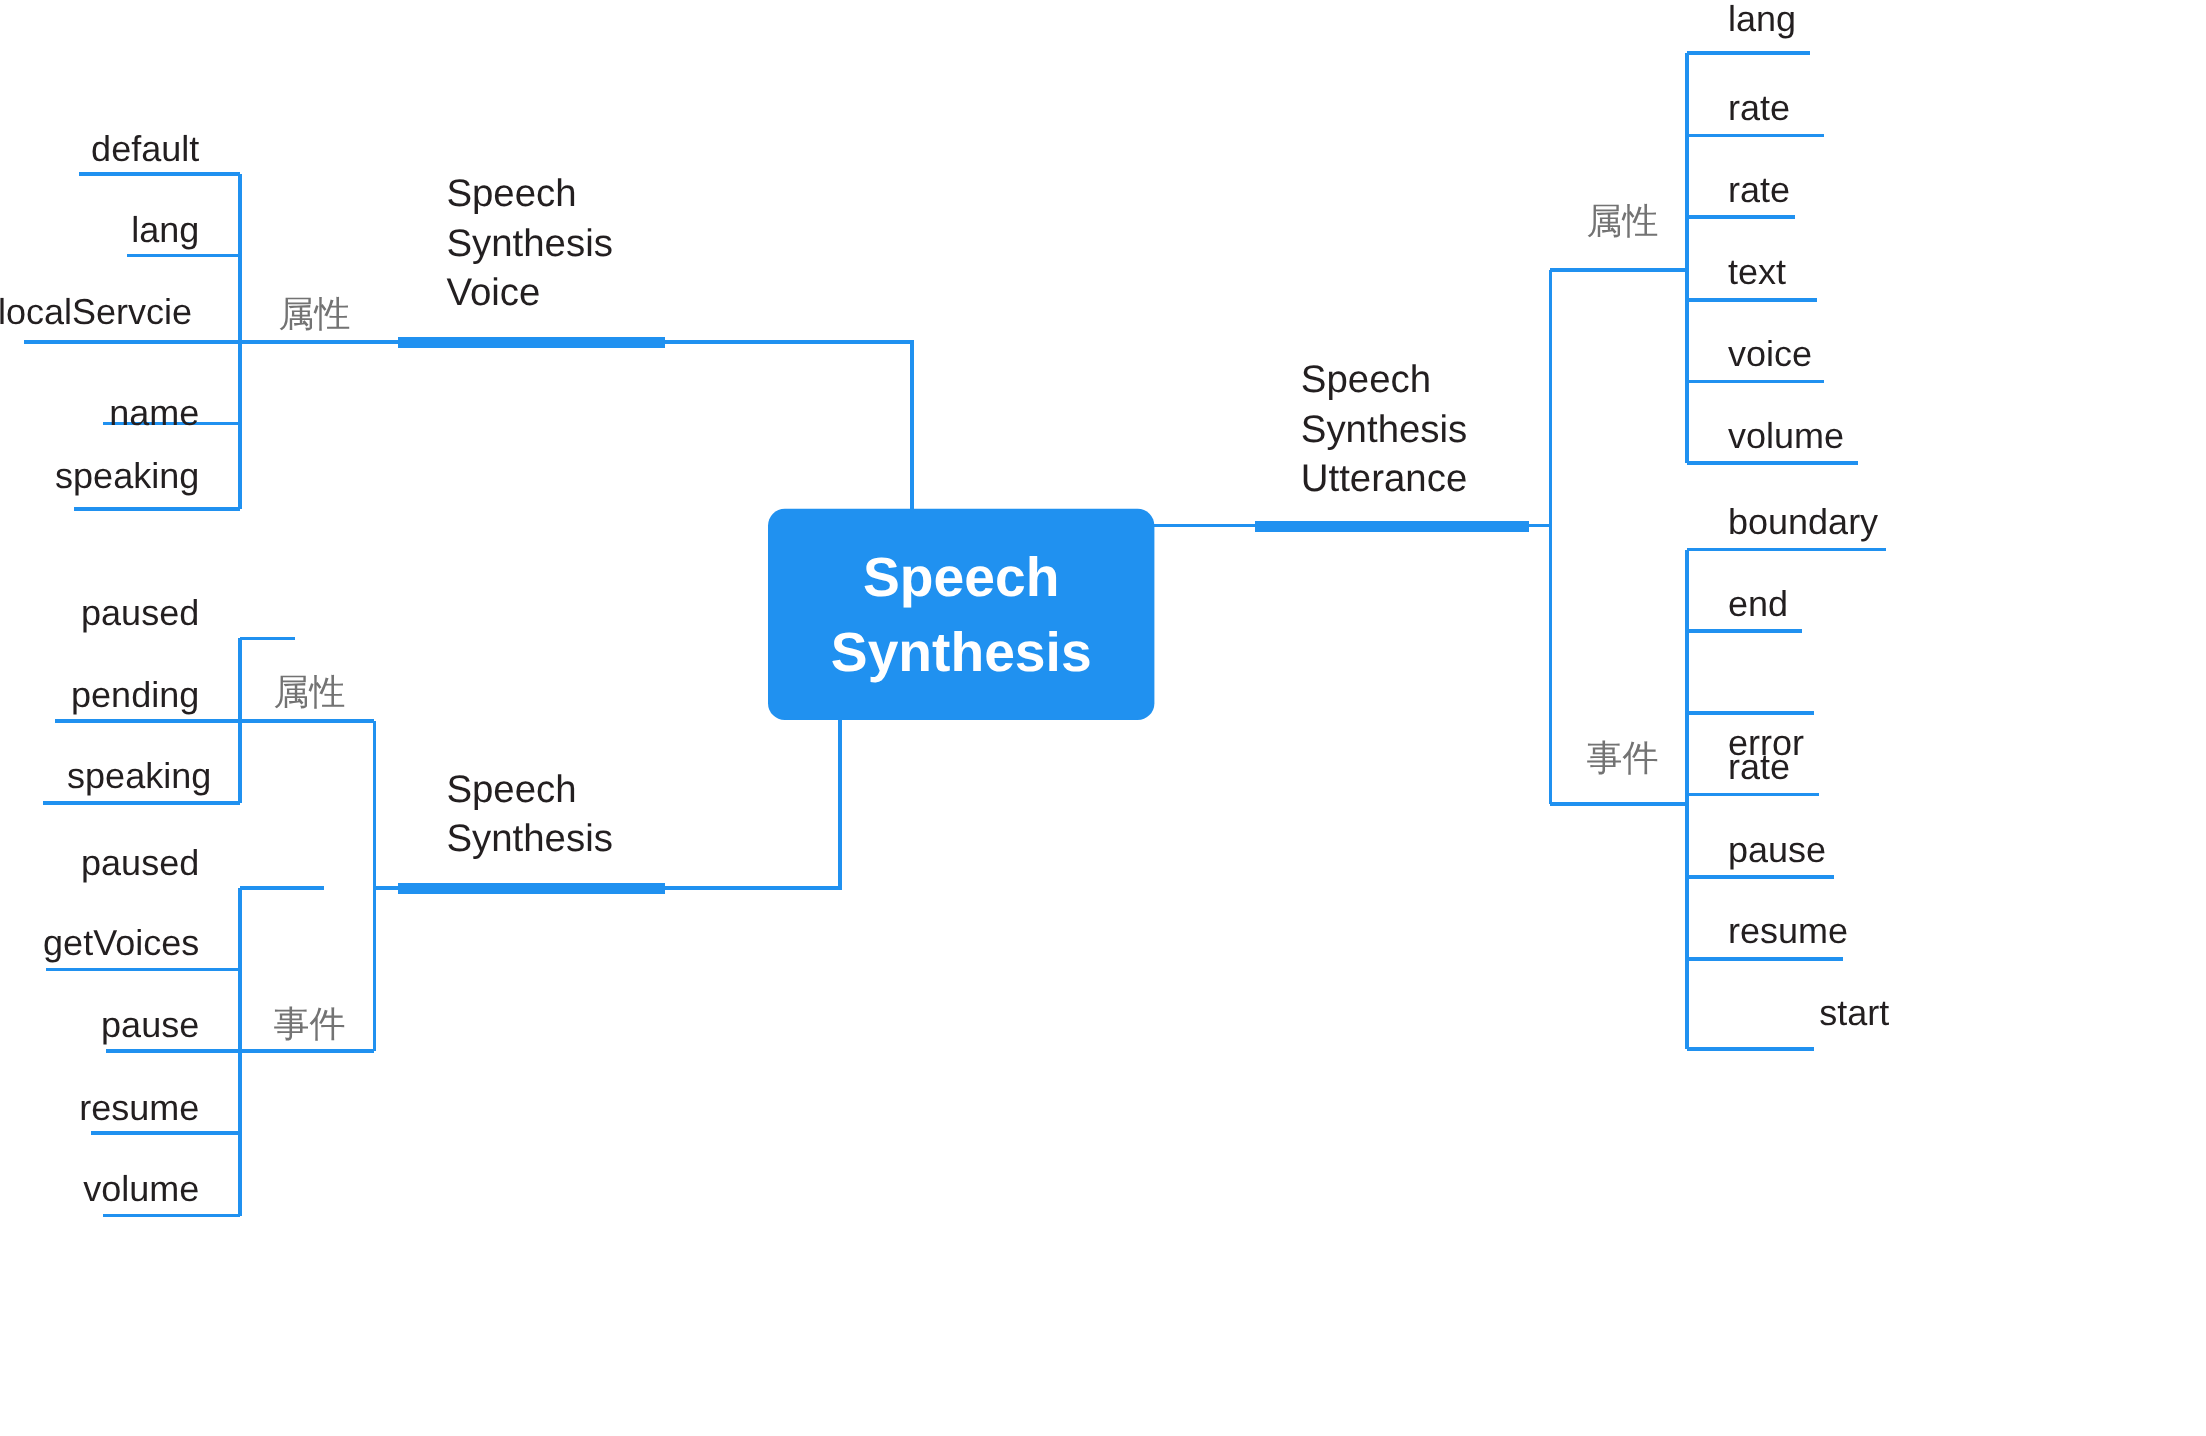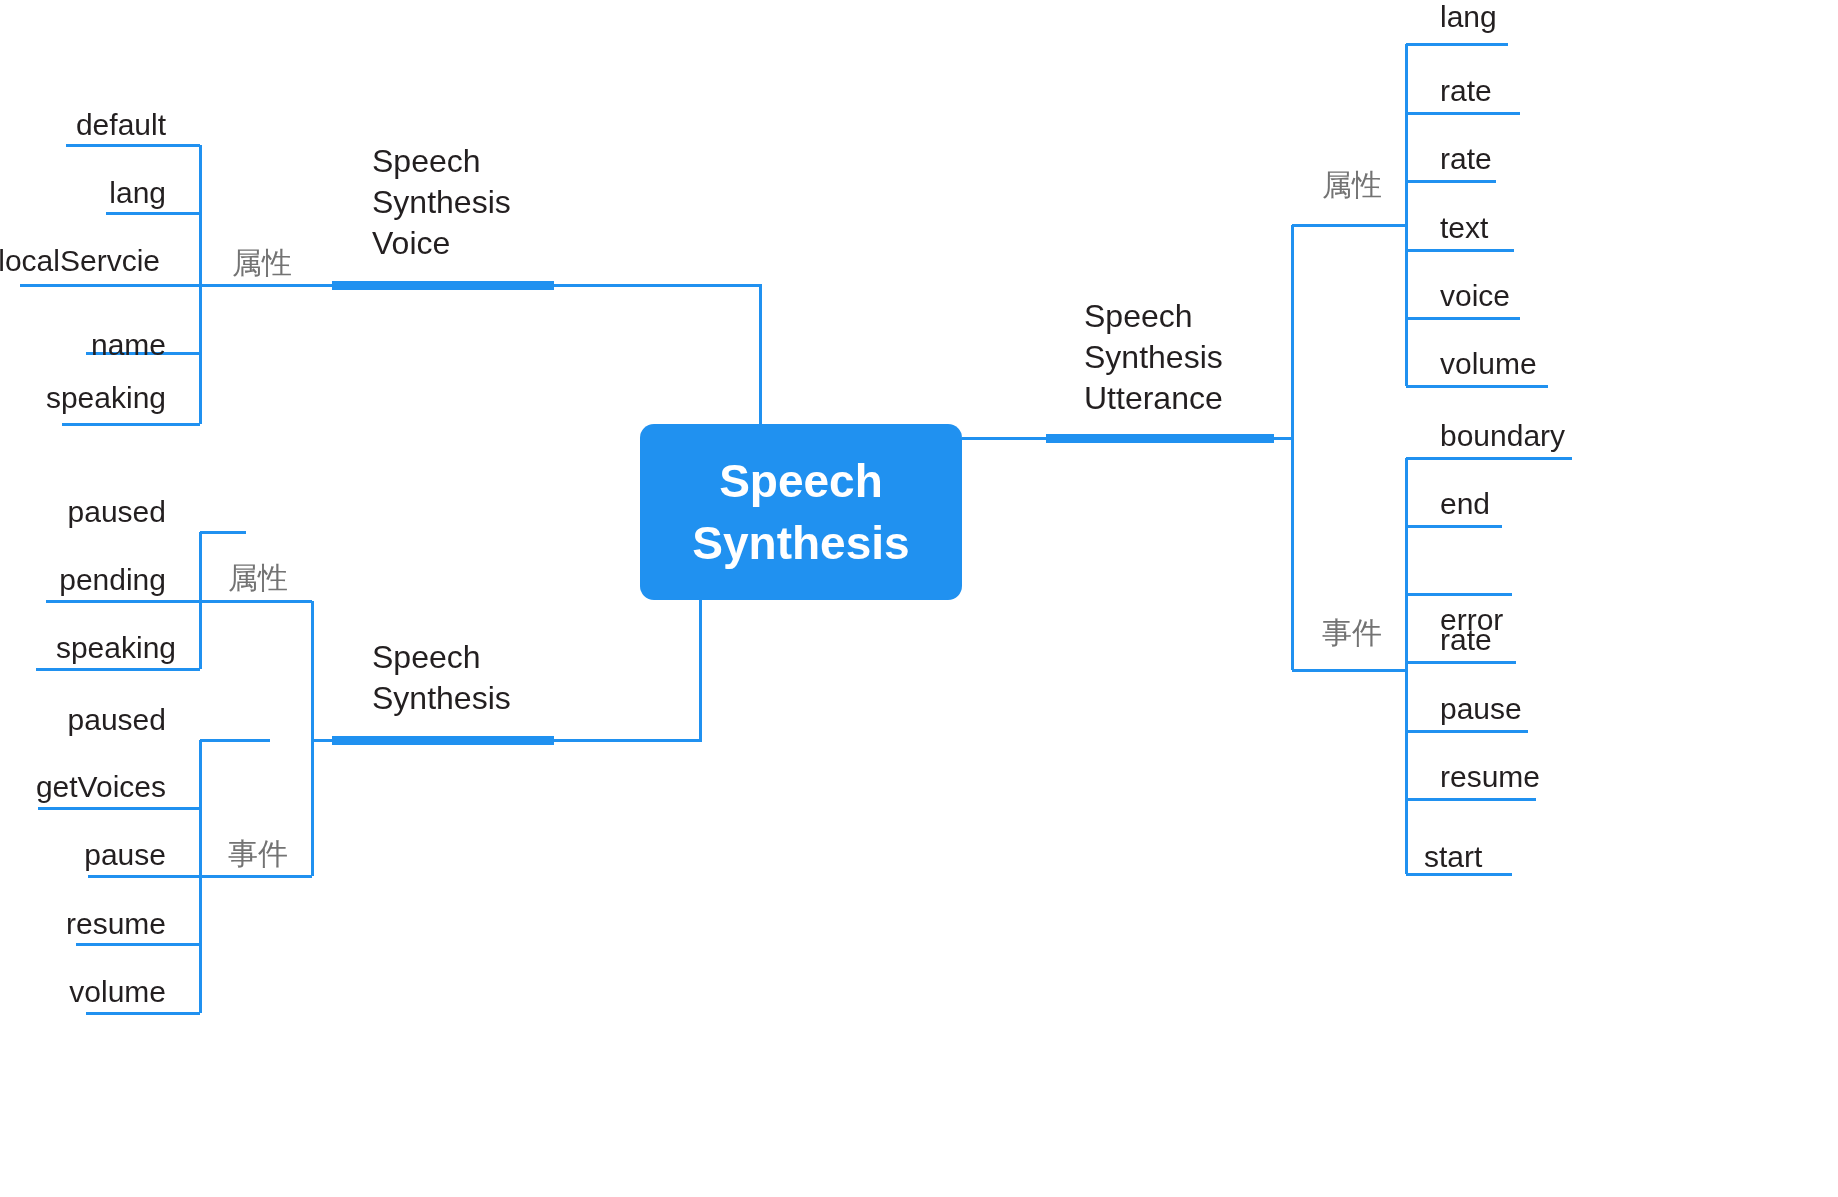--- a/index.html
+++ b/index.html
@@ -200,15 +200,15 @@
   <div class="lbl leaf-label" style="left:1440px; top:208px;">text</div>
   <div class="lbl leaf-label" style="left:1440px; top:276px;">voice</div>
   <div class="lbl leaf-label" style="left:1440px; top:344px;">volume</div>
 
   <div class="lbl leaf-label" style="left:1440px; top:416px;">boundary</div>
   <div class="lbl leaf-label" style="left:1440px; top:484px;">end</div>
   <div class="lbl leaf-label" style="left:1440px; top:552px;margin-top:48px;">error</div>
   <div class="lbl leaf-label" style="left:1440px; top:620px;">rate</div>
   <div class="lbl leaf-label" style="left:1440px; top:689px;">pause</div>
   <div class="lbl leaf-label" style="left:1440px; top:757px;">resume</div>
-  <div class="lbl leaf-label" style="left:1424px; top:825px;margin-top:12px;">start</div>
+  <div class="lbl leaf-label" style="left:1516px; top:825px;">start</div>
 
 </div>
 
 </body></html>

